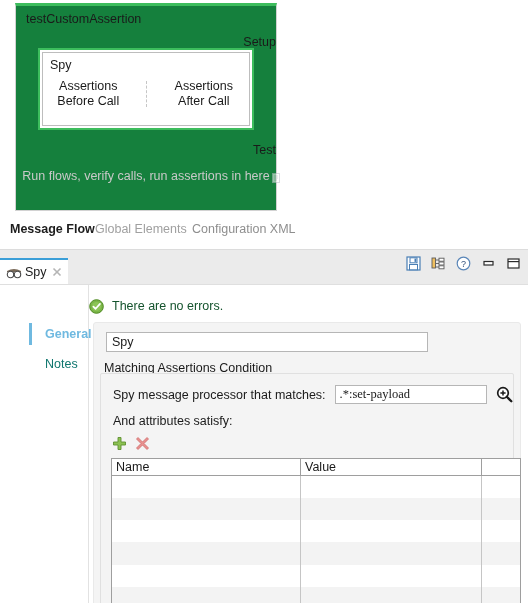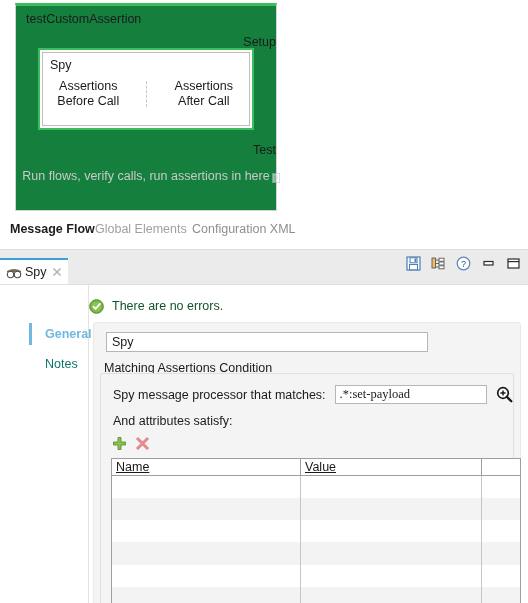--- a/index.html
+++ b/index.html
@@ -370,21 +370,20 @@
   }
   .attr-table th {
     height: 16px;
     font-weight: normal;
     text-align: left;
     padding: 0 4px;
     border-right: 1px solid #9e9e9e;
     border-bottom: 1px solid #9e9e9e;
     background: #ffffff;
     color: #1a1a1a;
-    text-decoration: underline;
   }
   .attr-table th:last-child { border-right: none; }
   .attr-table td {
     height: 19px;
     border-right: 1px solid #c5c5c5;
     padding: 0 4px;
     color: #1a1a1a;
   }
   .attr-table td:last-child { border-right: none; }
   .attr-table tbody tr:nth-child(even) td { background: #f3f3f3; }

